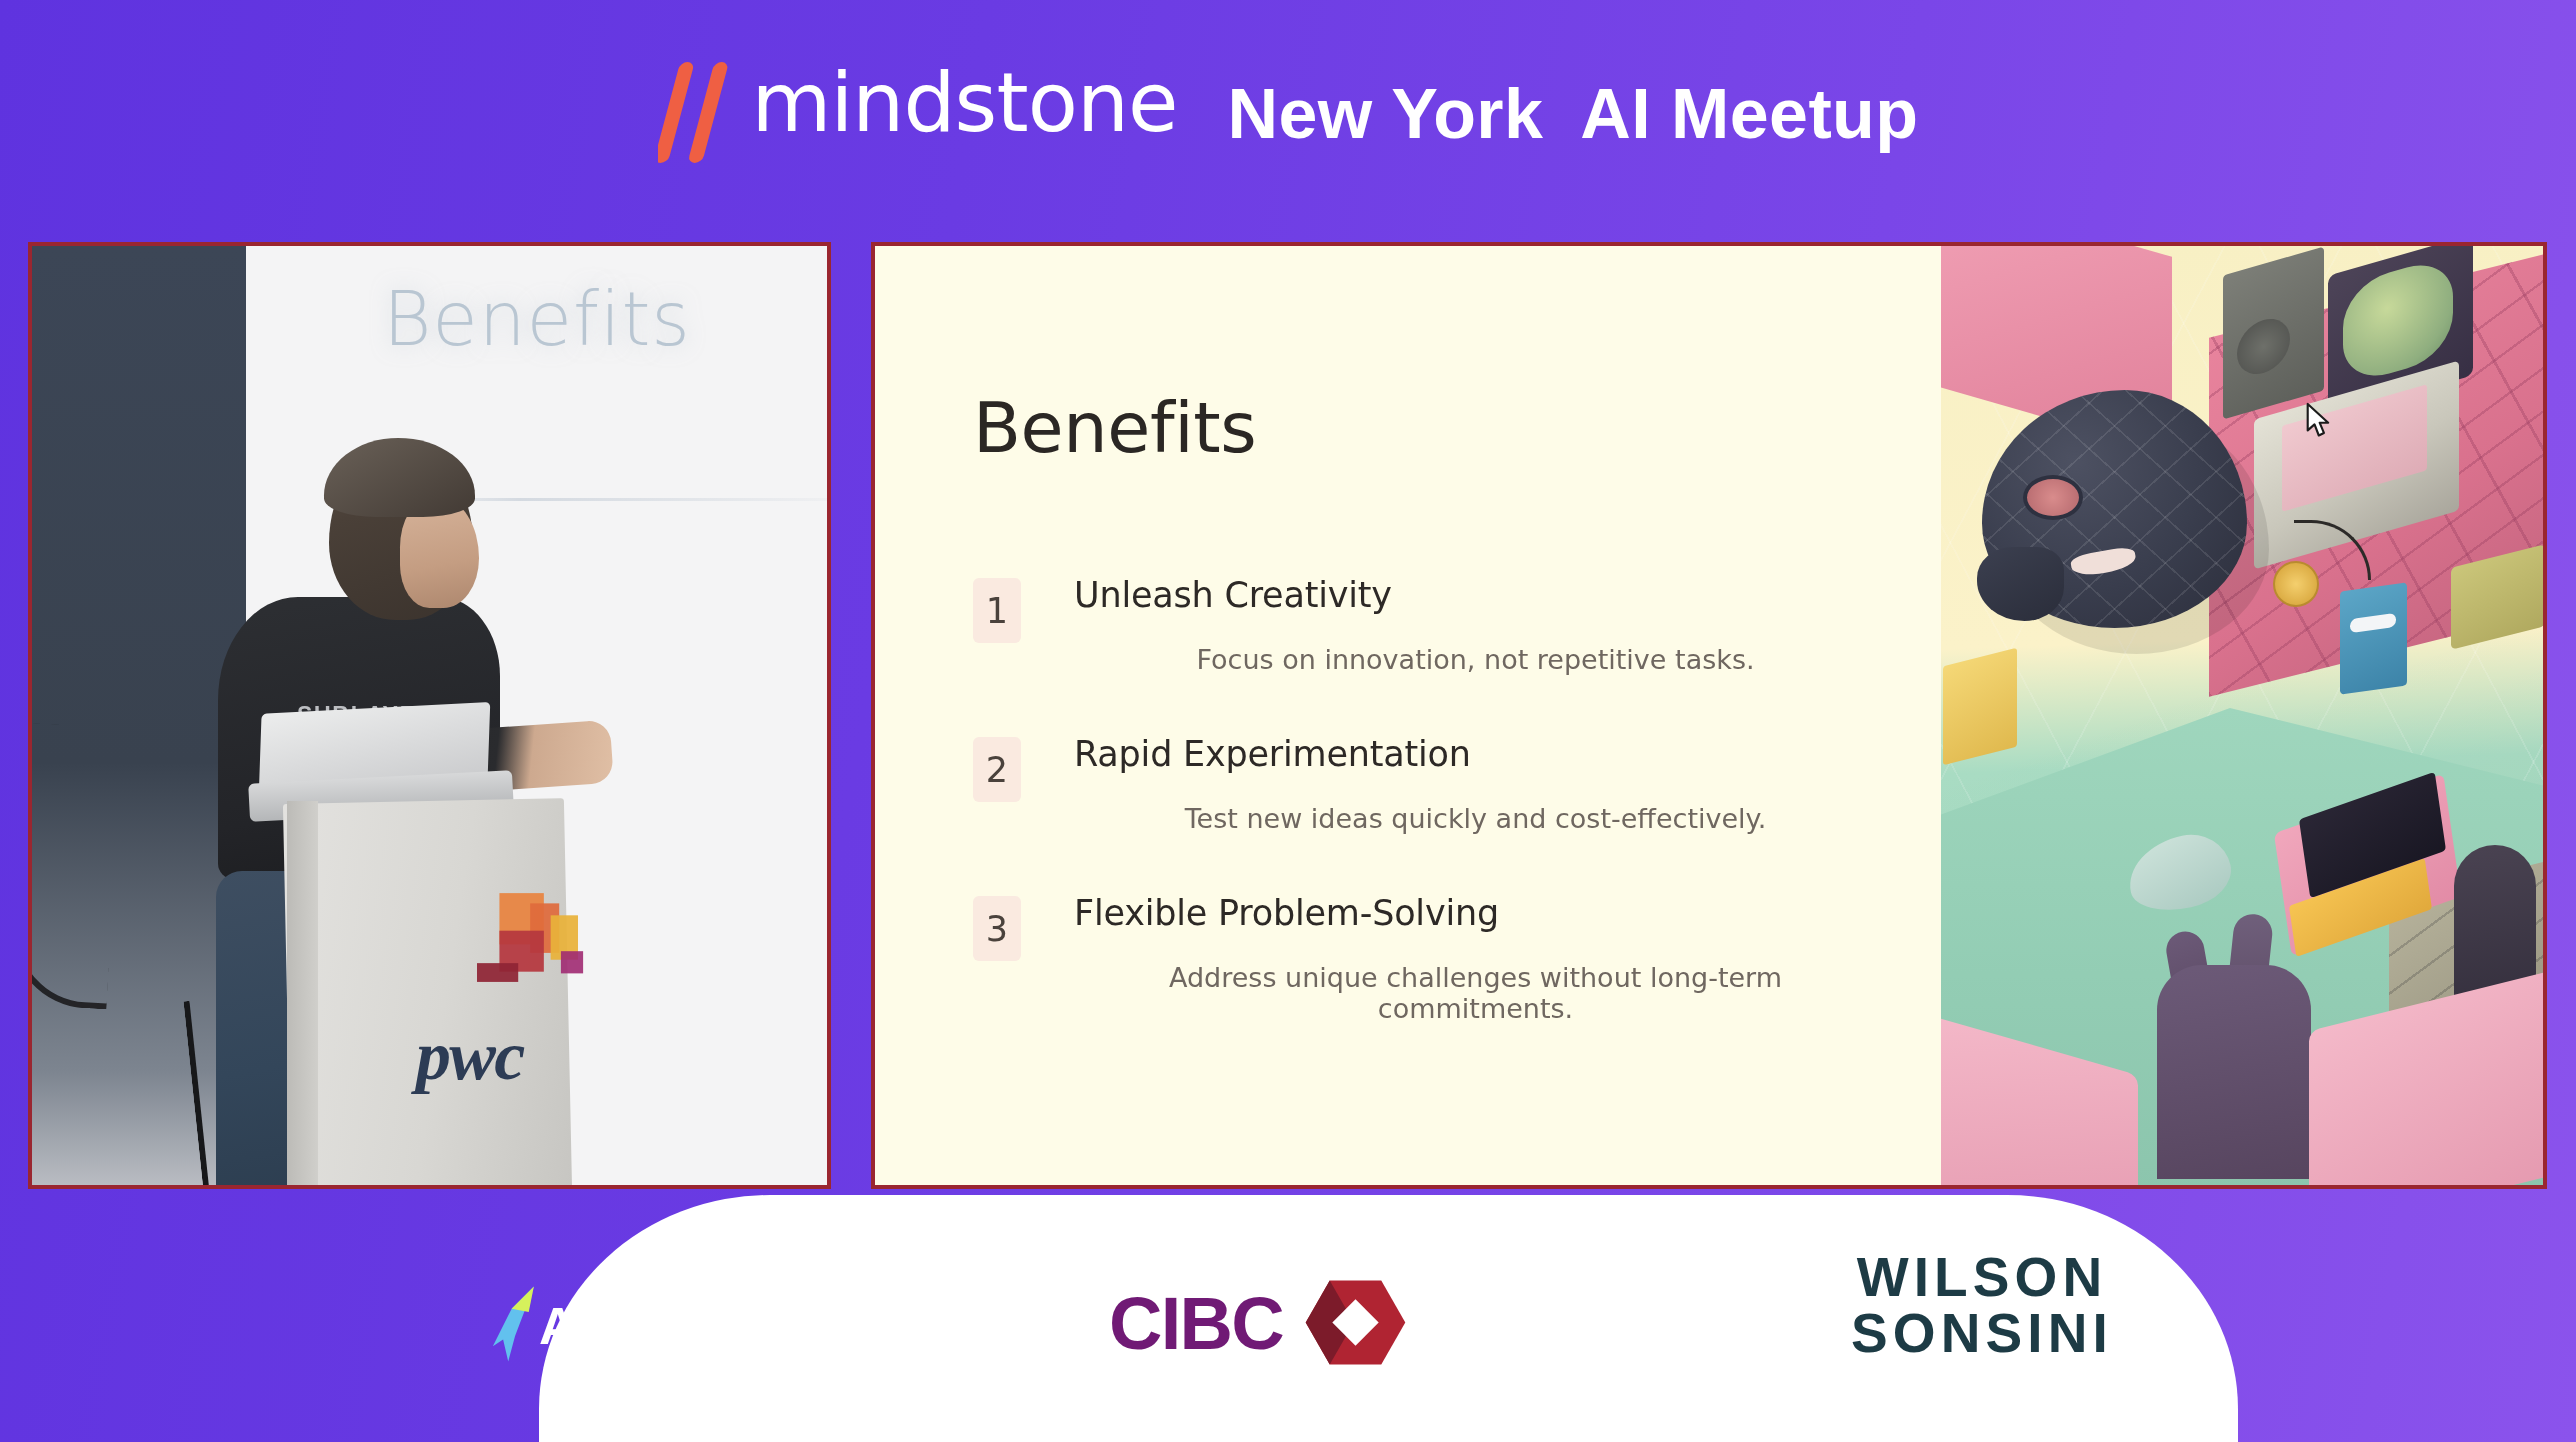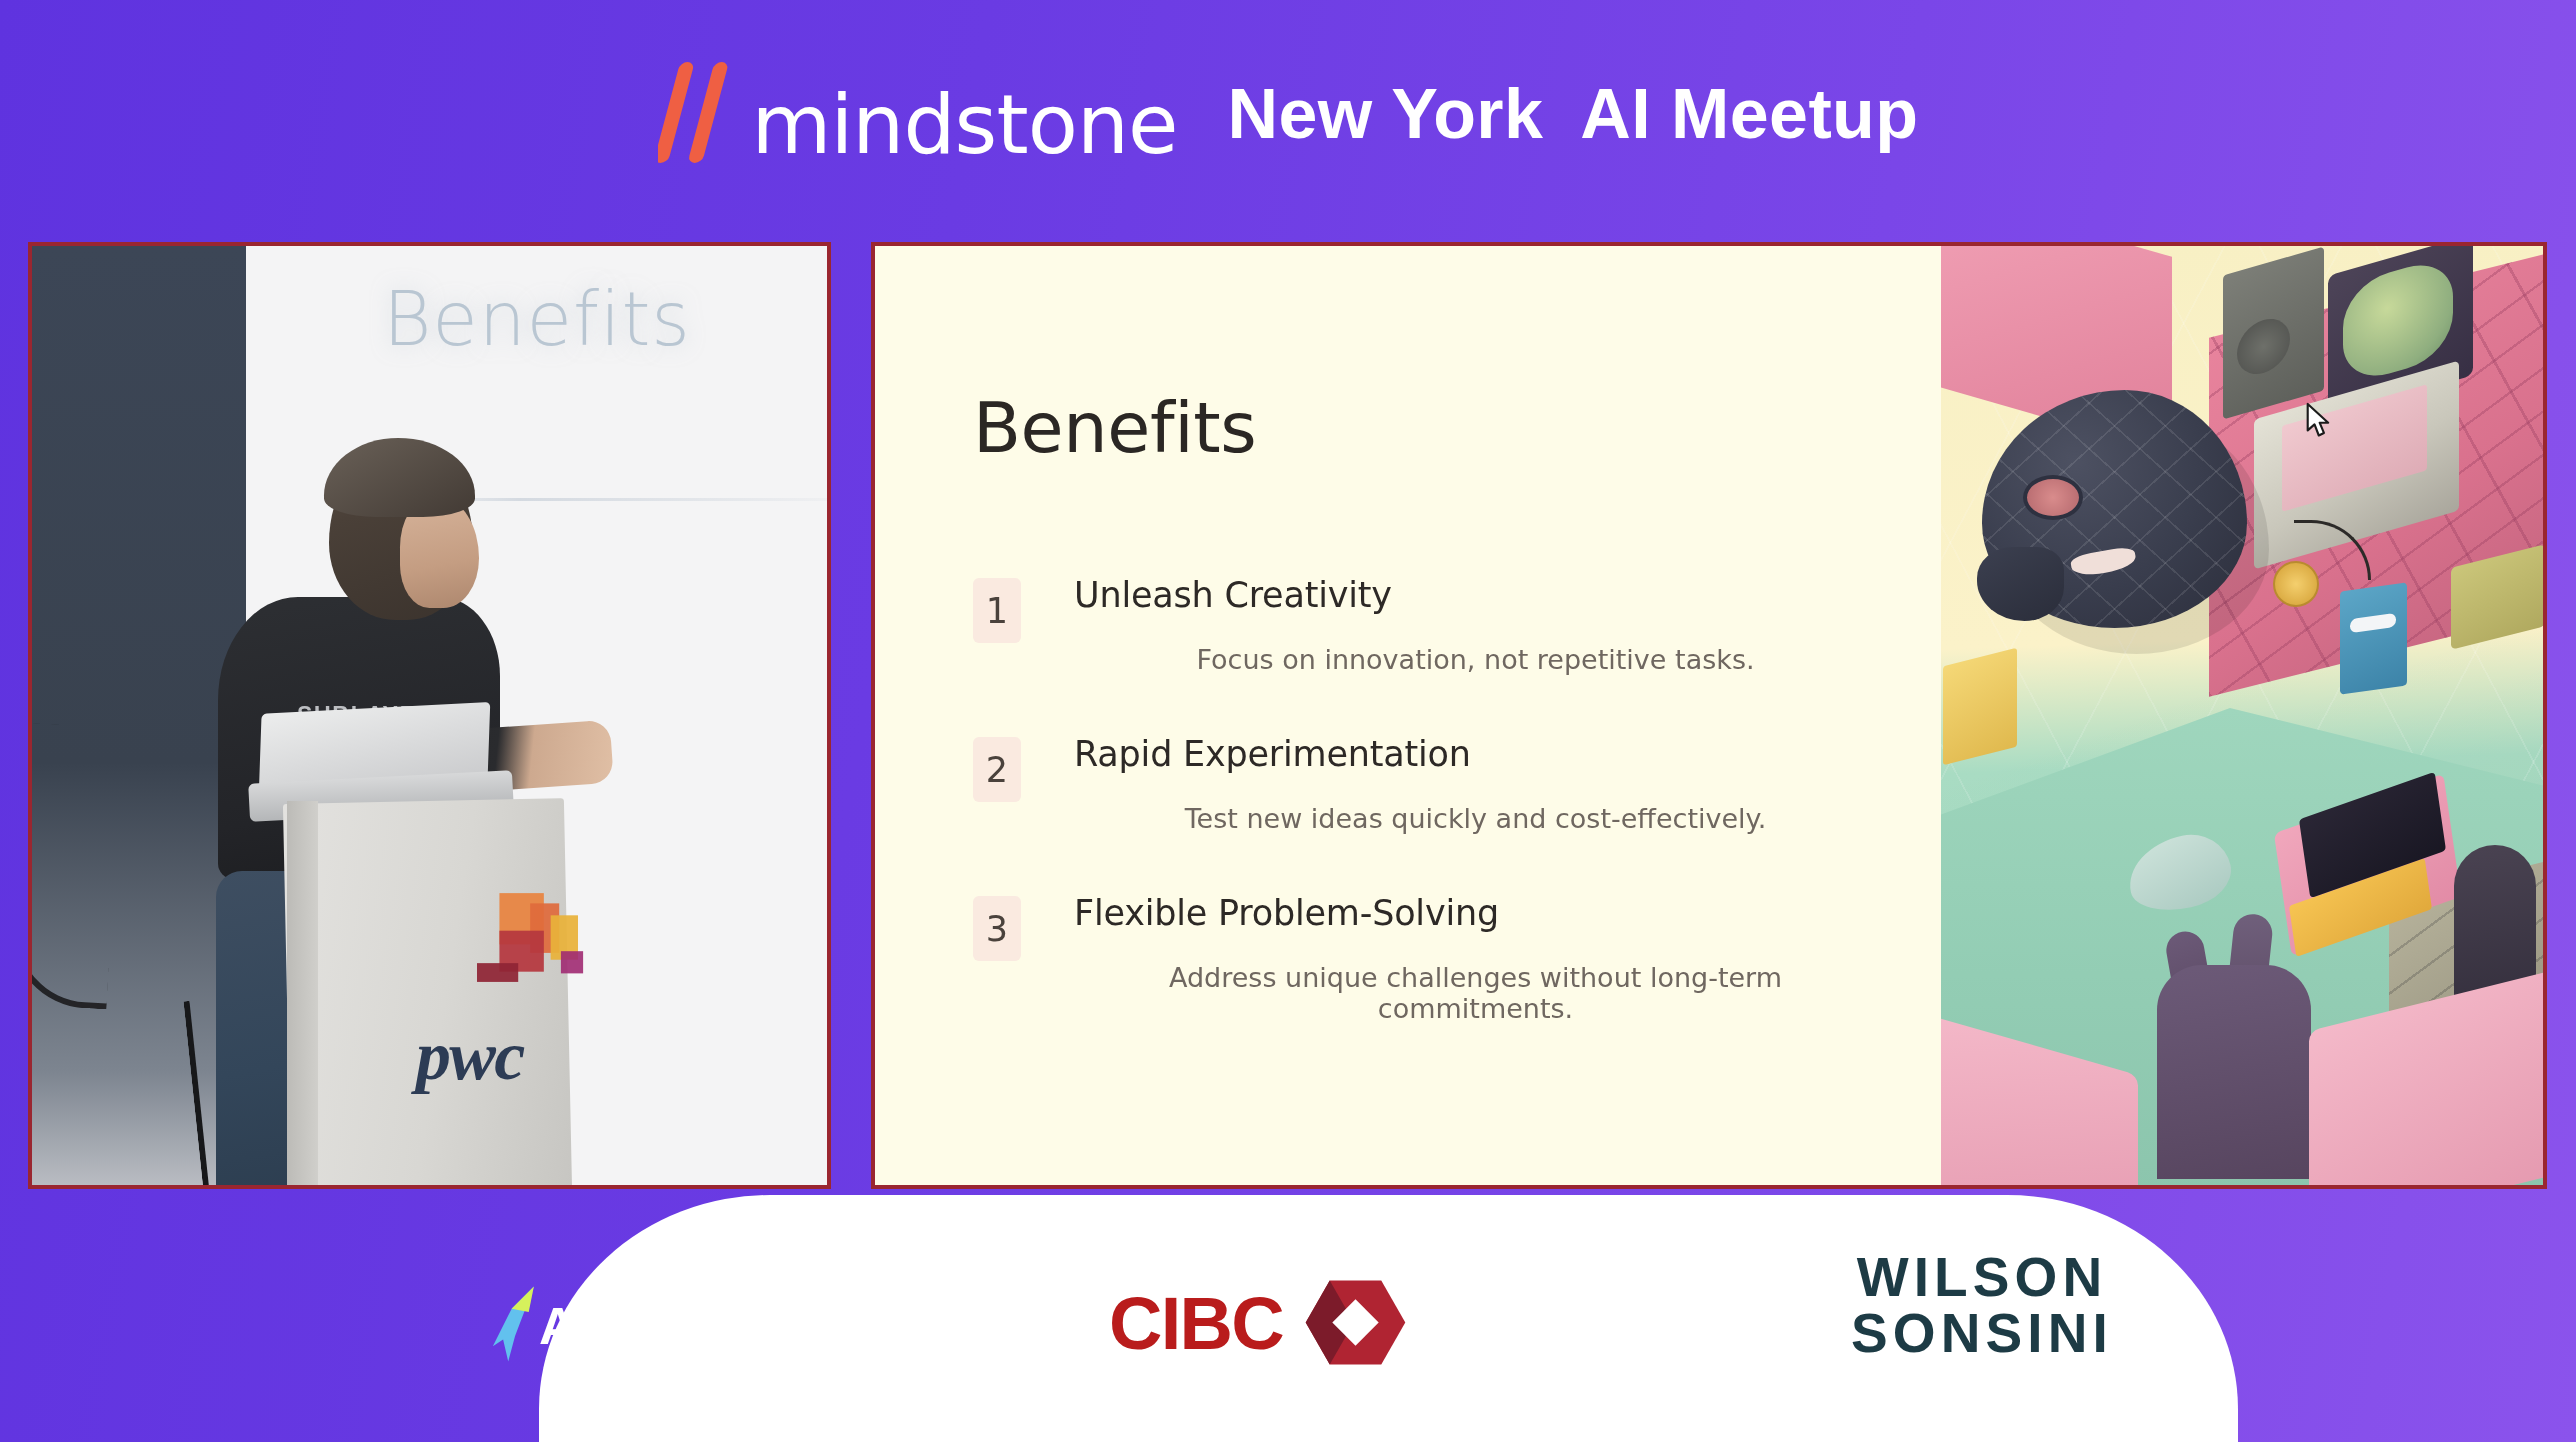--- a/index.html
+++ b/index.html
@@ -8,21 +8,21 @@
     font-family:"Liberation Sans", sans-serif;
     background:linear-gradient(100deg,#5f33df 0%,#6a3be3 35%,#7a46e8 68%,#8b53ec 100%);
     position:relative;
   }
 
   
   #header-bar{
     position:absolute; left:0; top:0; width:2576px; height:227px;
     display:flex; align-items:center; justify-content:center; gap:0;
   }
-  #brand-lockup{ display:flex; align-items:flex-end; gap:22px; }
+  #brand-lockup{ display:flex; align-items:flex-start; gap:22px; }
   #slash-icon{ display:block; }
   #brand-word{
     color:#ffffff; font-size:82px; font-weight:400; letter-spacing:-0.9px;
     font-family:"DejaVu Sans", sans-serif; line-height:1;
     margin-left:-5.1px;
   }
   #event-title{
     color:#ffffff; font-size:70px; font-weight:bold; letter-spacing:0.4px;
     margin-left:50px; line-height:1; white-space:pre;
     font-family:"Liberation Sans", sans-serif;
@@ -336,21 +336,21 @@
     position:absolute; left:486px; top:1283px; display:flex; align-items:center; 
   }
   #anote-label{
     color:#ffffff; font-size:52px; font-weight:bold; letter-spacing:-0.4px;
     font-family:"Liberation Sans", sans-serif;
   }
   #sponsor-cibc{
     position:absolute; left:1109px; top:1277px; display:flex; align-items:center; gap:20.5px;
   }
   #cibc-label{
-    color:#b91c1c; font-size:74px; font-weight:bold; letter-spacing:-1.7px;
+    color:#701a75; font-size:74px; font-weight:bold; letter-spacing:-1.7px;
     font-family:"Liberation Sans", sans-serif; line-height:1;
   }
   #sponsor-wilson{
     position:absolute; left:1851px; top:1249px; text-align:center; line-height:1.02;
   }
   .wilson-line{
     color:#1d3b45; font-size:55px; font-weight:bold; letter-spacing:5.1px;
     font-family:"Liberation Sans", sans-serif; display:block;
   }
 </style>

